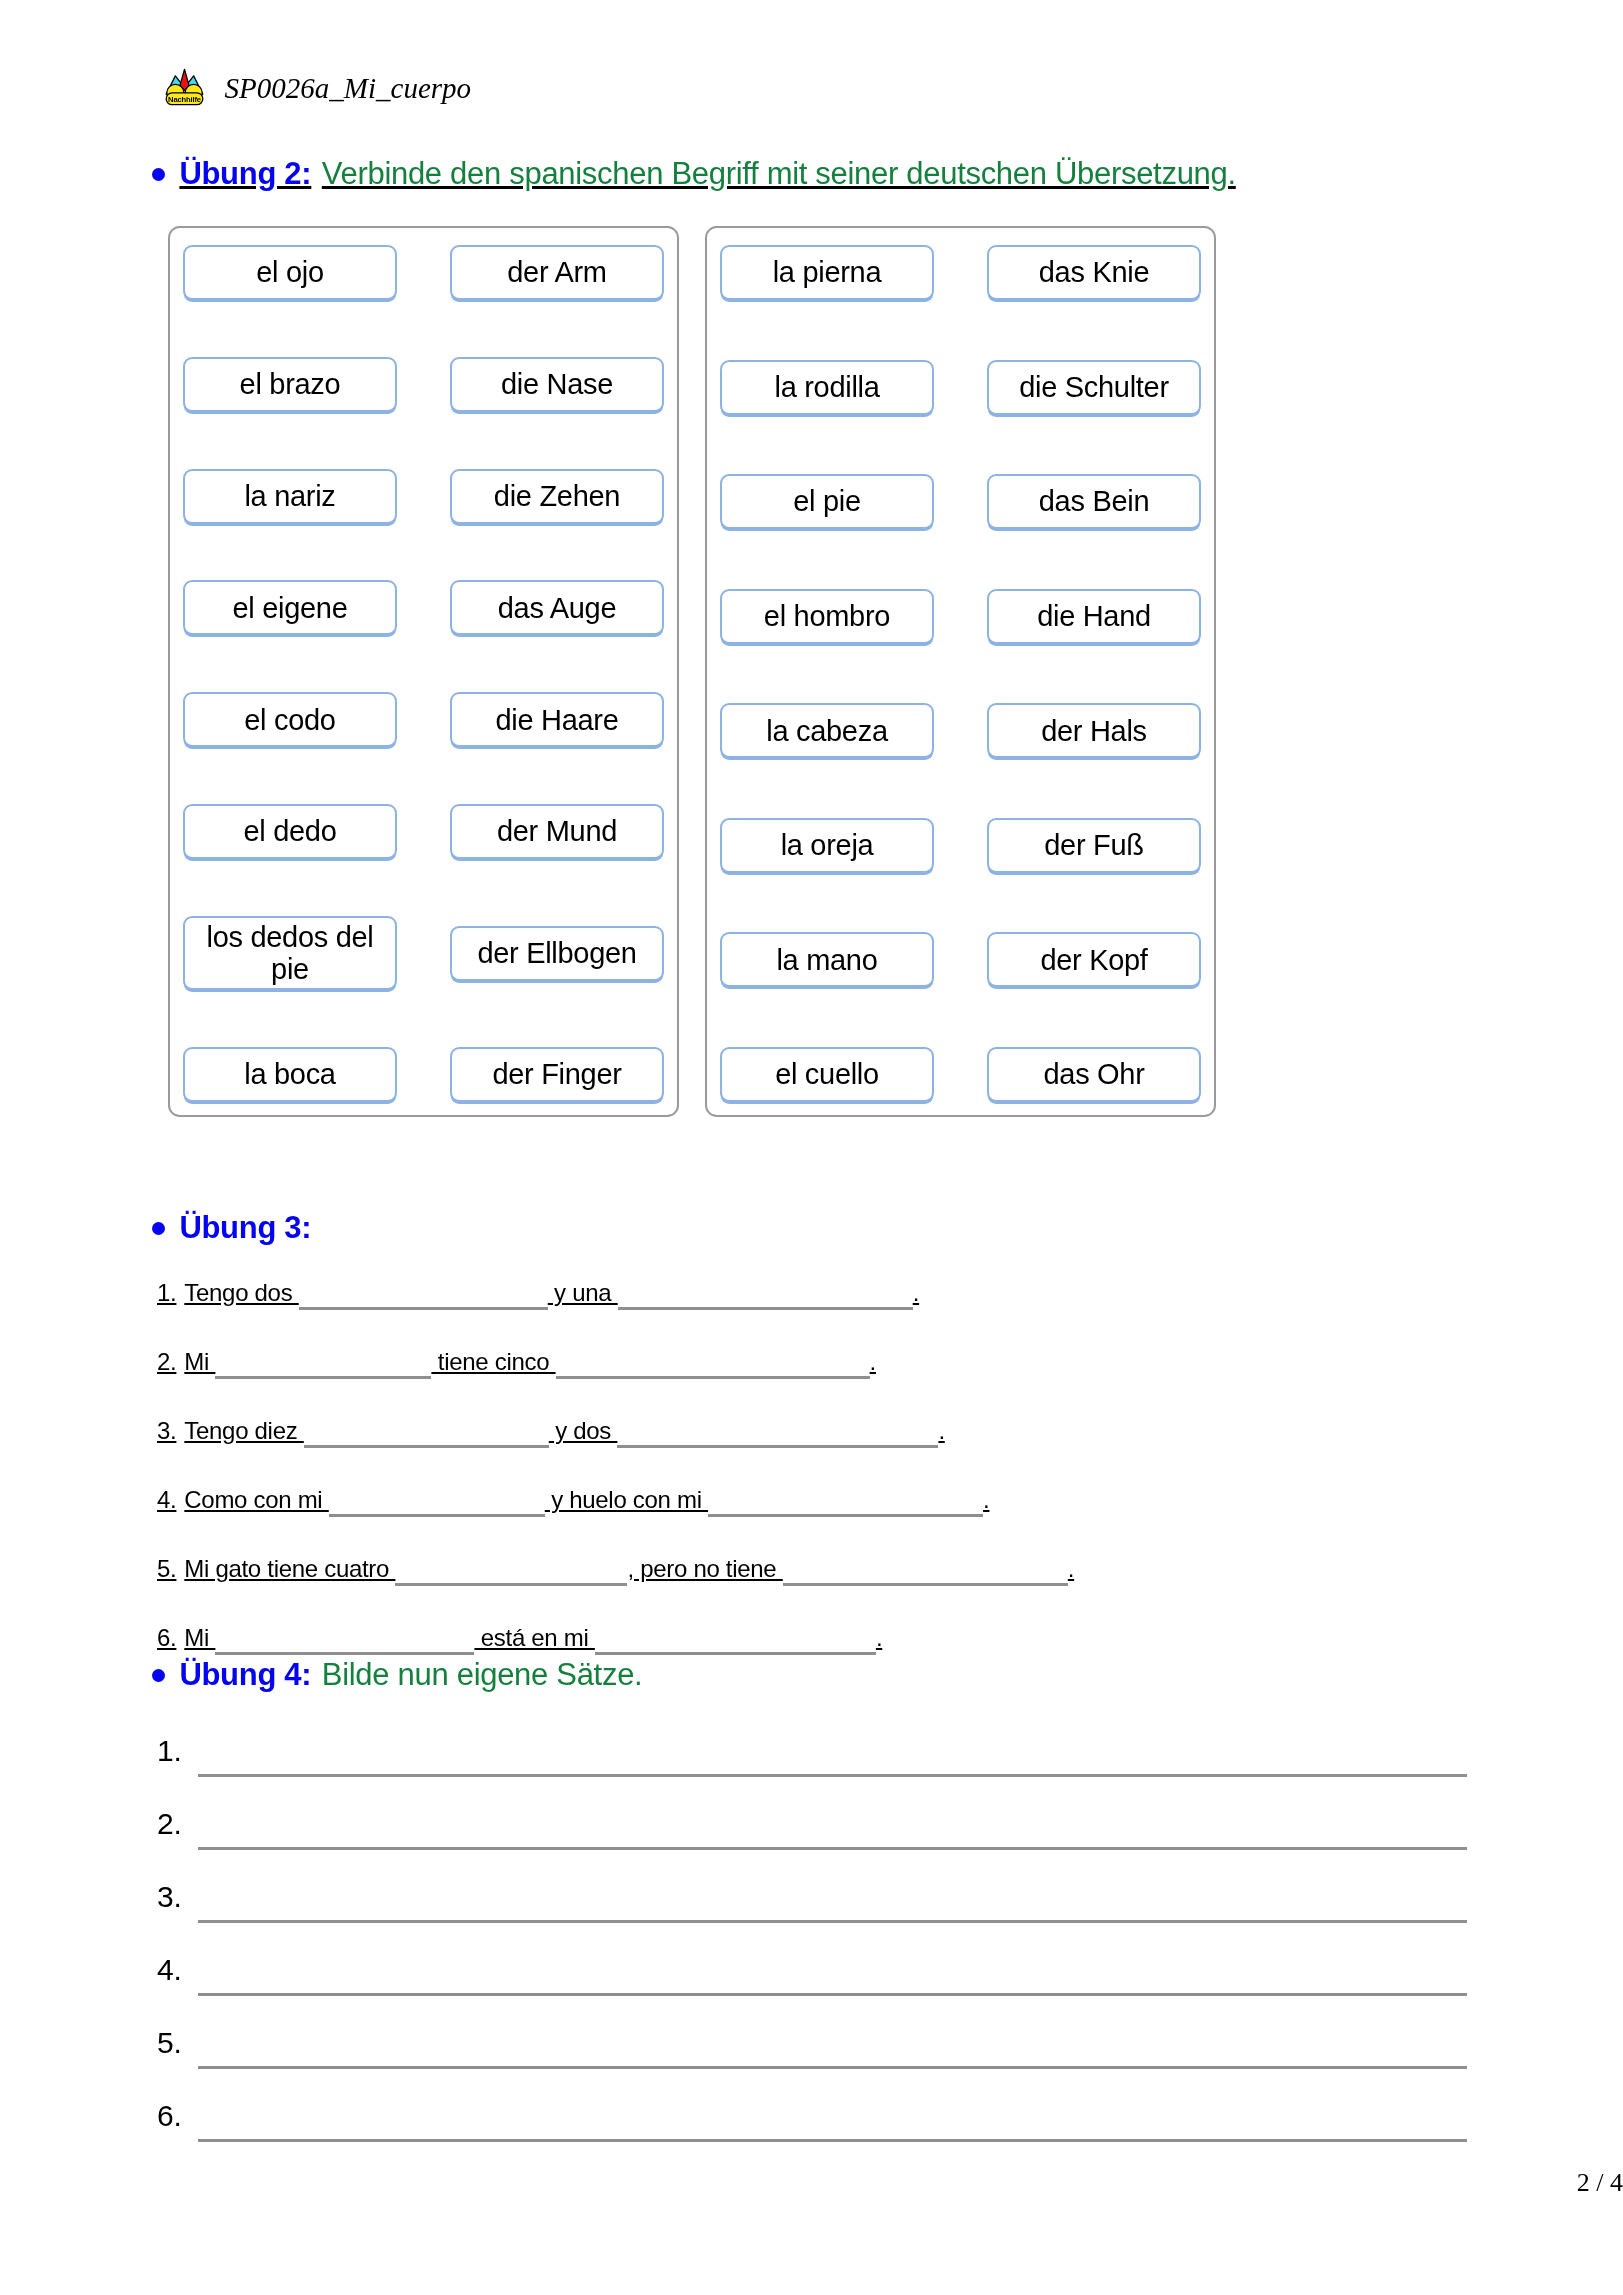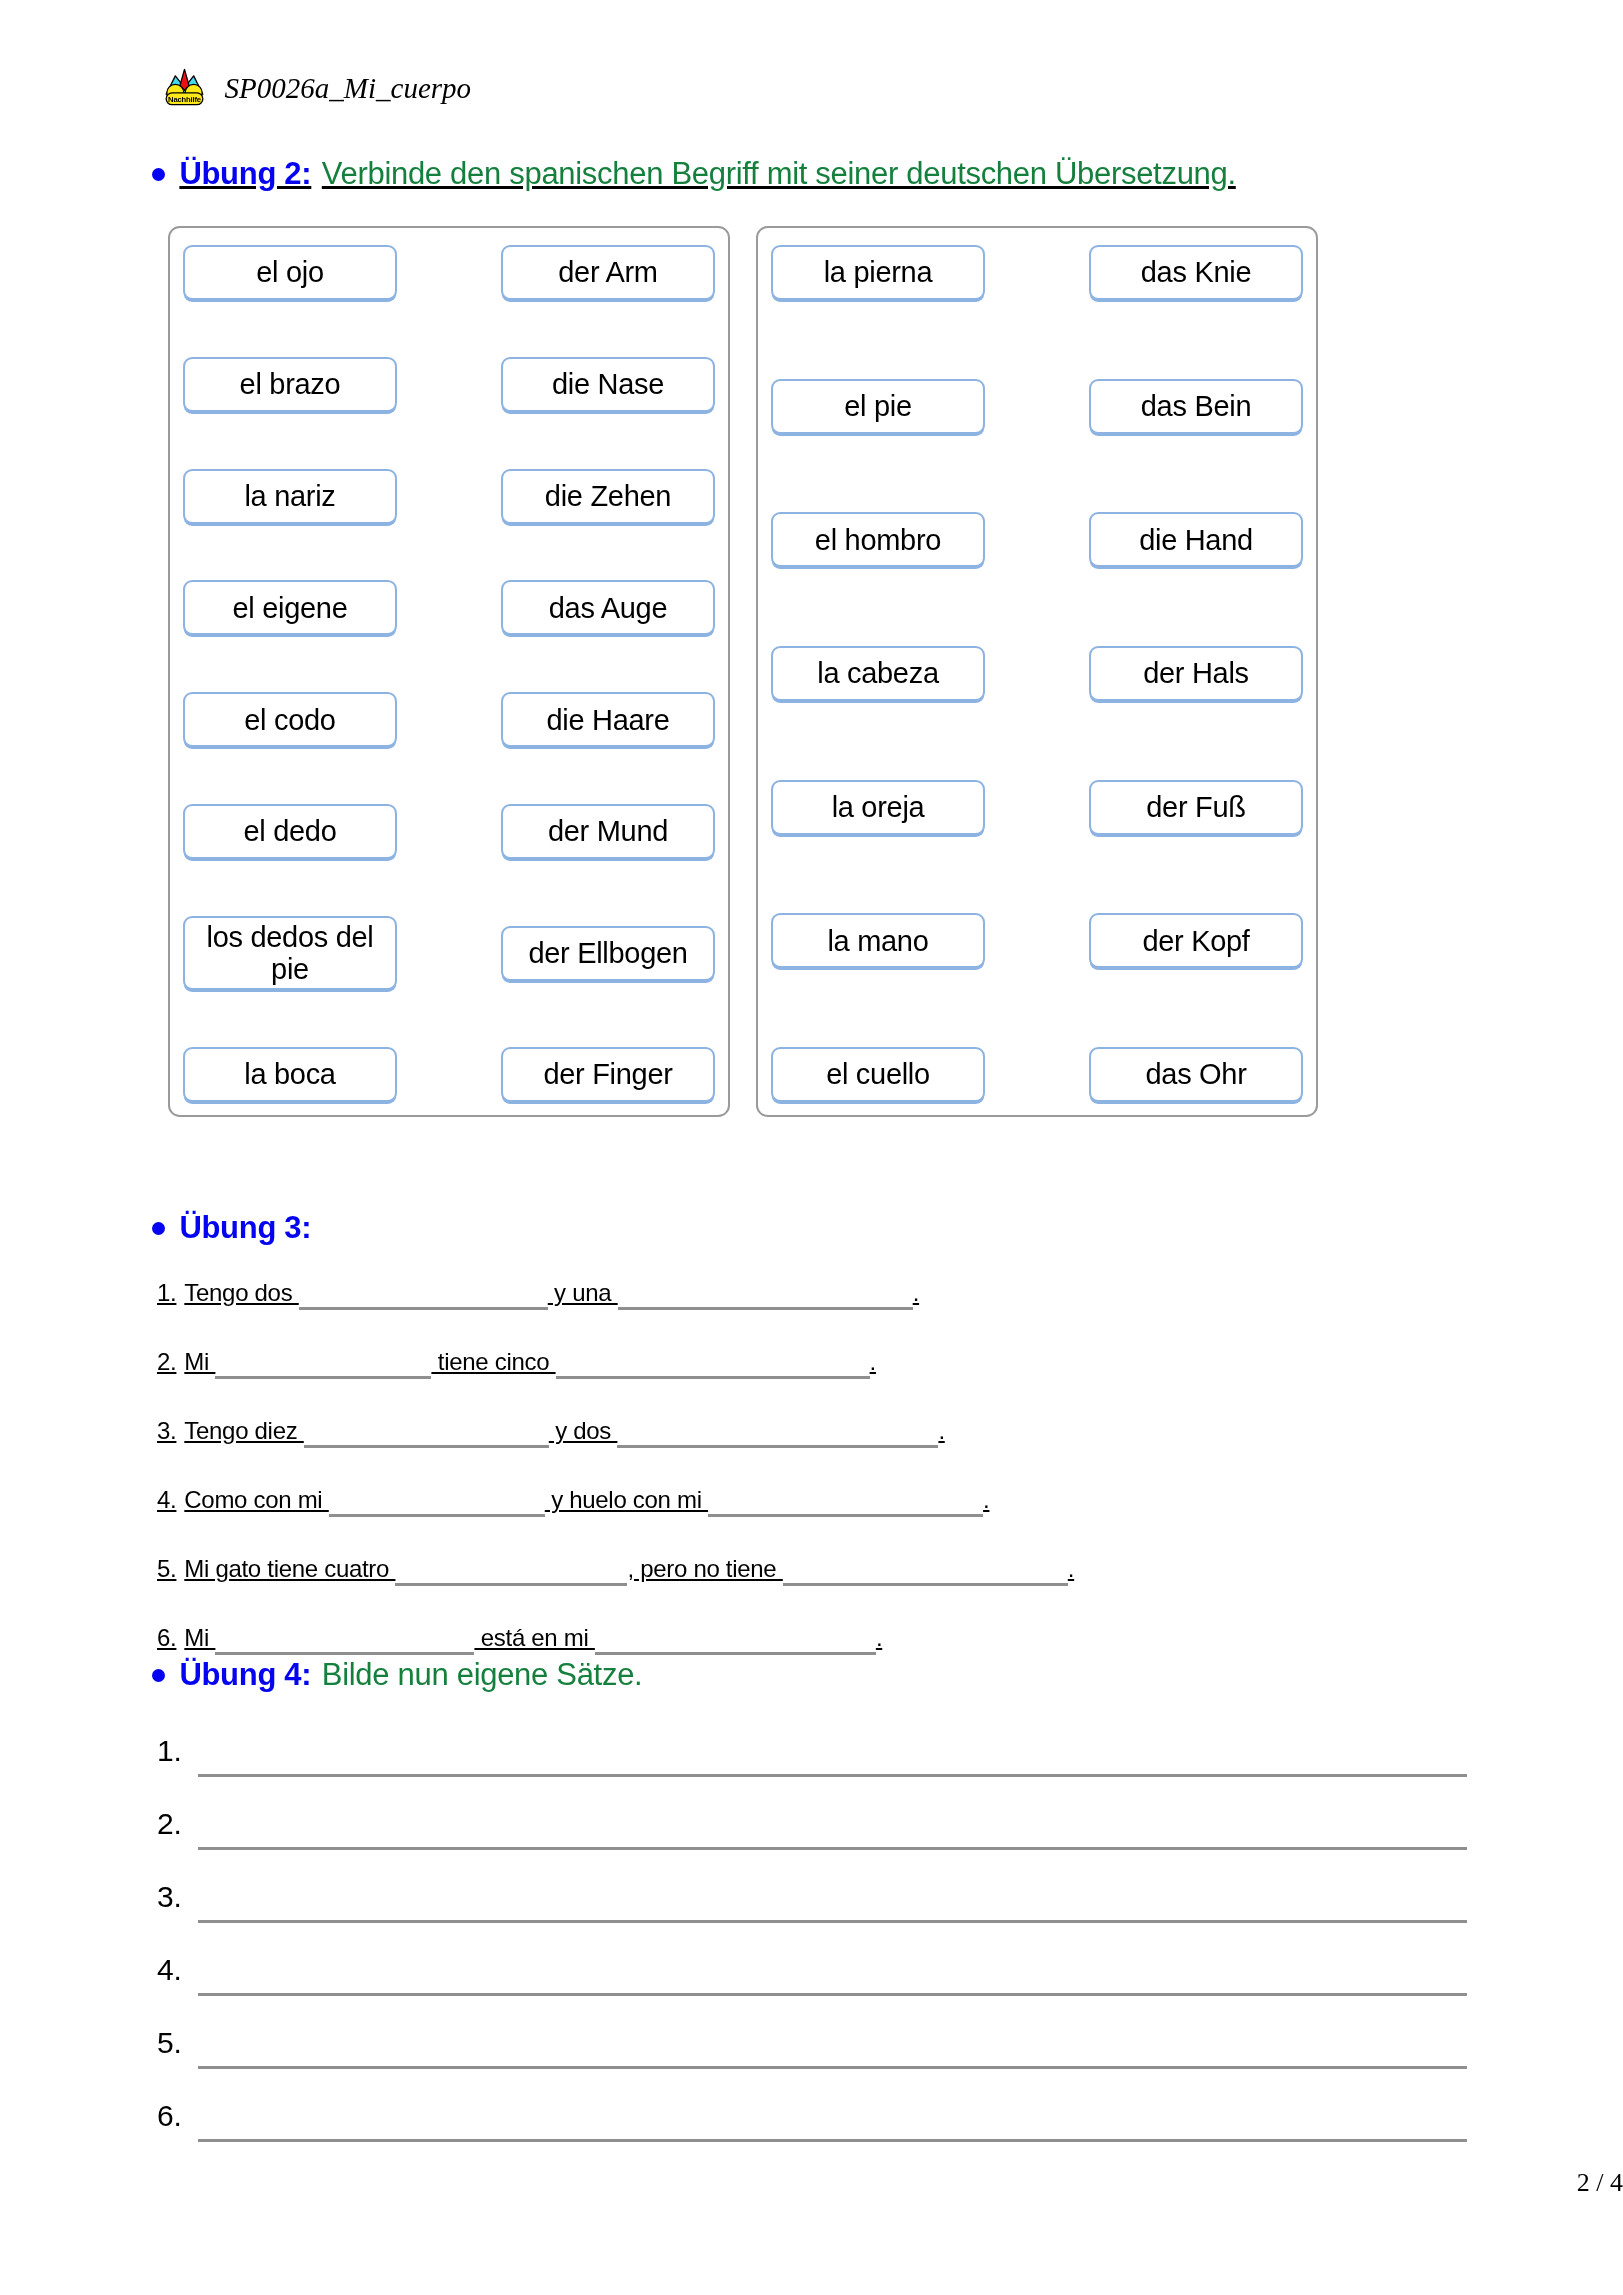--- a/index.html
+++ b/index.html
@@ -12,21 +12,21 @@
   .header{position:absolute;top:68px;left:164px;display:flex;align-items:flex-end;gap:19.6px;}
   .doc-title{font-family:"Liberation Serif", serif;font-style:italic;font-size:29px;letter-spacing:0;padding-bottom:1.3px;}
   
   .ex-heading{position:absolute;left:152px;display:flex;align-items:center;font-size:31px;}
   .bullet{width:13px;height:13px;border-radius:50%;background:var(--accent);margin-right:14.4px;flex:0 0 auto;}
   .ex-label{color:var(--accent);font-weight:bold;margin-right:10.5px;white-space:pre;}
   .ex-instruction{color:#15803d;}
   
   .panels{position:absolute;top:226px;left:168px;display:flex;gap:26px;}
   .panel{
-    width:562px;height:891px;box-sizing:border-box;
+    width:511px;height:891px;box-sizing:border-box;
     border:2px solid var(--panel-border);border-radius:11.8px;
     padding:17px 13px 13px 13px;
     display:flex;flex-direction:column;justify-content:space-between;
     background:#fff;
     gap:42px;
   }
   .match-row{display:flex;justify-content:space-between;align-items:center;}
   .word-box{
     width:214px;min-height:55px;box-sizing:border-box;
     border:2.6px solid var(--box-border);border-radius:9.2px;
@@ -106,20 +106,24 @@
         <div class="word-box">la boca</div>
         <div class="word-box">der Finger</div>
       </div>
     </div>
   <div class="panel">
       <div class="match-row">
         <div class="word-box">la pierna</div>
         <div class="word-box">das Knie</div>
       </div>
       <div class="match-row">
+        <div class="word-box">la rodilla</div>
+        <div class="word-box">die Schulter</div>
+      </div>
+      <div class="match-row">
         <div class="word-box">el pie</div>
         <div class="word-box">das Bein</div>
       </div>
       <div class="match-row">
         <div class="word-box">el hombro</div>
         <div class="word-box">die Hand</div>
       </div>
       <div class="match-row">
         <div class="word-box">la cabeza</div>
         <div class="word-box">der Hals</div>

